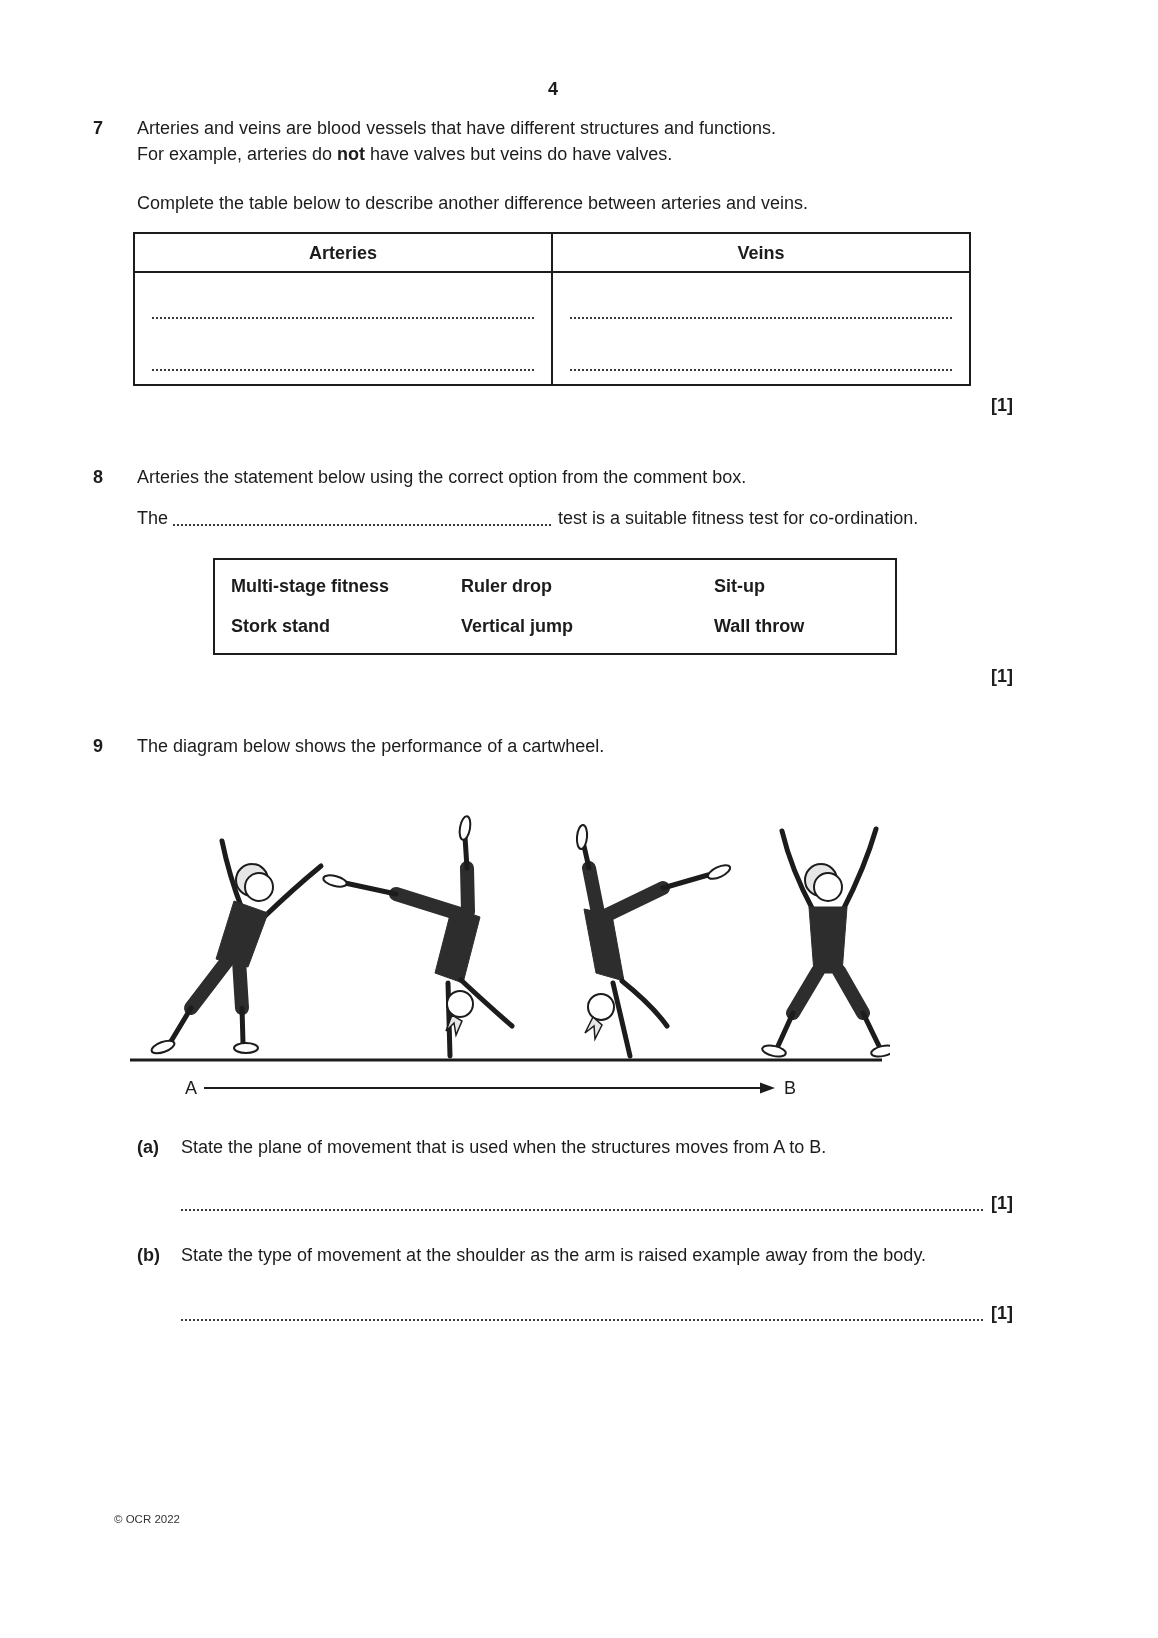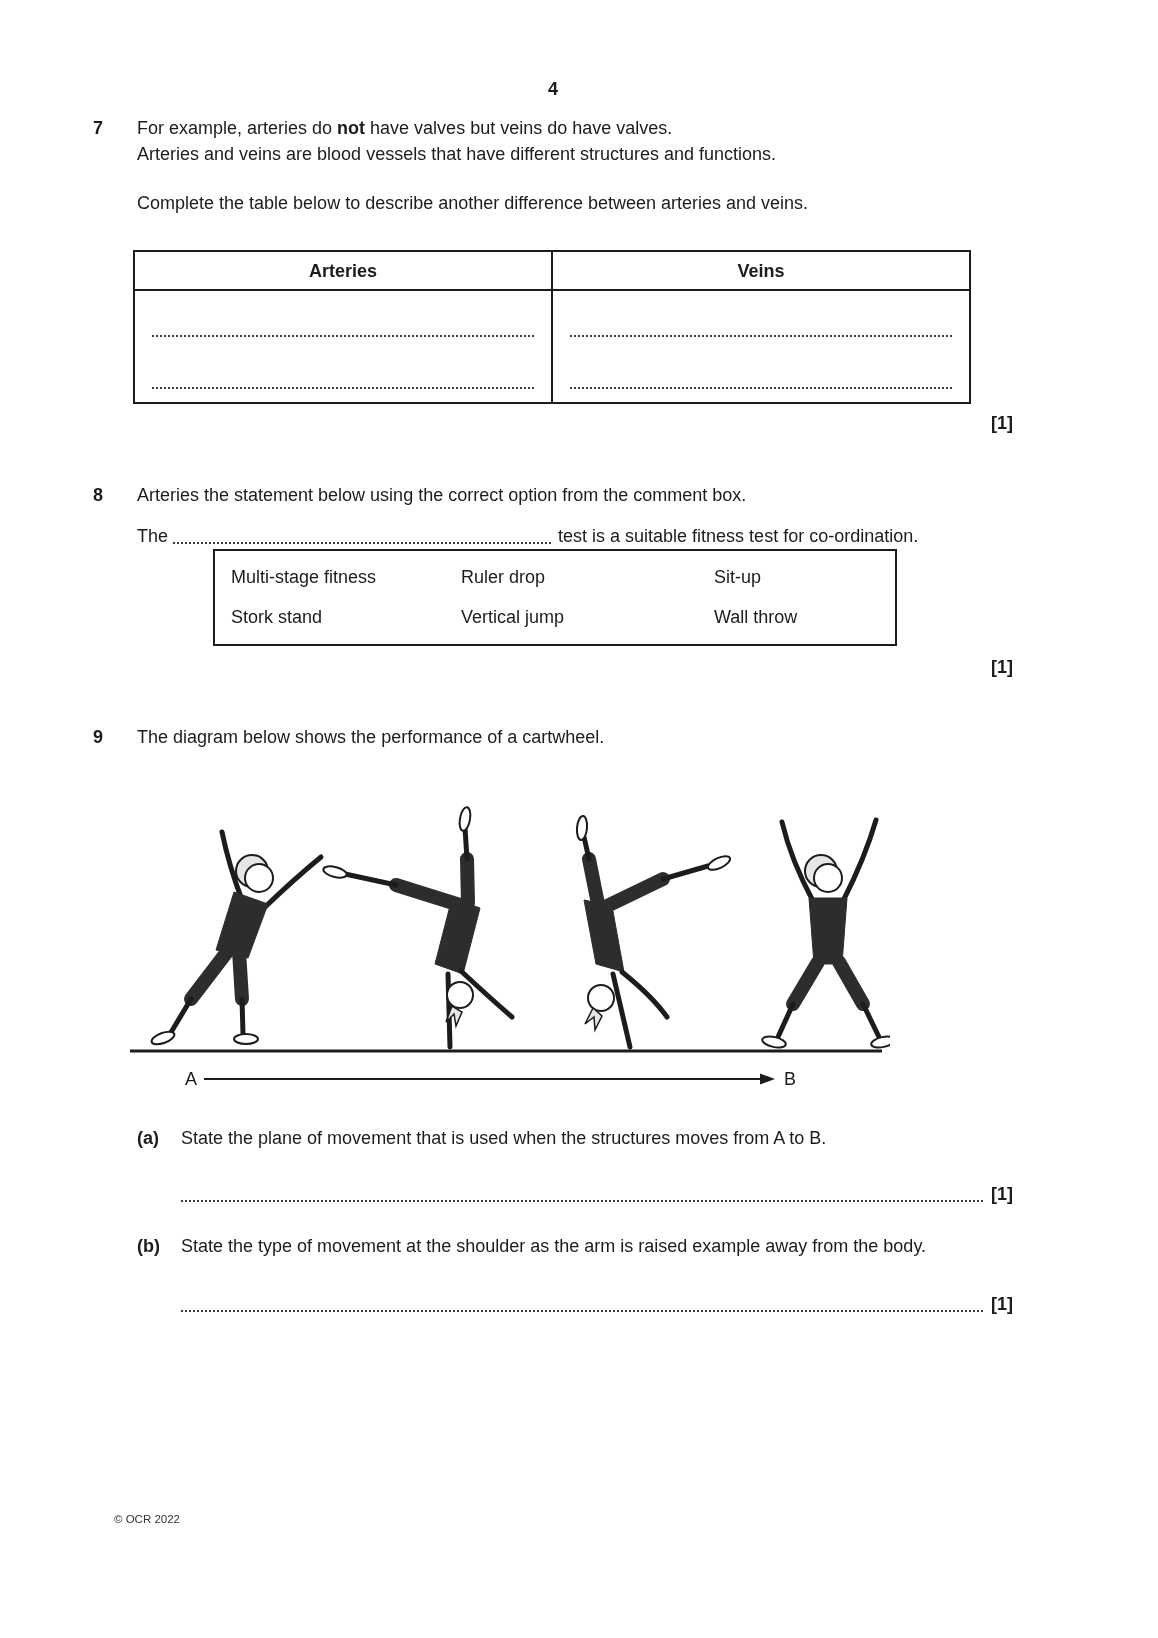--- a/index.html
+++ b/index.html
@@ -16,21 +16,21 @@
   }
   .content { margin:0 145px 0 93px; } 
   .pageno { padding-top:76px; text-align:center; font-weight:bold; }
   .qrow { display:flex; align-items:flex-start; }
   .qnum { width:44px; flex:0 0 44px; font-weight:bold; }
   .qbody { flex:1 1 auto; }
   b { font-weight:bold; }
 
   
   .q7-table {
-    margin-top:34px;
+    margin-top:16px;
     width:838px;
     border:2px solid #404040;
     border-collapse:collapse;
     margin-left:-4px;
   }
   .q7-table th {
     border:2px solid #1c1c1c;
     height:39px;
     font-weight:bold;
     font-size:18px;
@@ -61,25 +61,27 @@
   .inline-dots {
     display:inline-block;
     width:378px;
     border-bottom:2px dotted #3a3a3a;
     height:4px;
     position:relative;
     top:2px;
     margin:0 7px 0 5px;
   }
   .comment-box {
+    margin-top:27px;
     margin-left:76px;
     width:684px;
     height:97px;
     border:2px solid #1c1c1c;
     padding:13px 0 0 16px;
+    font-weight:bold;
   }
   .option-grid {
     display:grid;
     grid-template-columns:230px 253px auto;
     row-gap:14px;
   }
 
   
   .q9 { margin-top:44px; }
   .diagram { position:relative; height:300px; margin-top:8px; margin-left:-7px; }
@@ -112,22 +114,22 @@
 <body>
 
 <div class="page">
   <div class="content">
 
     <div class="pageno">4</div>
 
     <div class="qrow" style="margin-top:13px;">
       <span class="qnum">7</span>
       <div class="qbody">
+        <div>Arteries and veins are blood vessels that have different structures and functions.</div>
         <div><span>For example, arteries do </span><b>not</b><span> have valves but veins do have valves.</span></div>
-        <div>Arteries and veins are blood vessels that have different structures and functions.</div>
         <div style="margin-top:23px;">Complete the table below to describe another difference between arteries and veins.</div>
 
         <table class="q7-table">
           <tbody>
               <tr>
             <th>Arteries</th>
             <th>Veins</th>
           </tr>
           <tr>
             <td>

